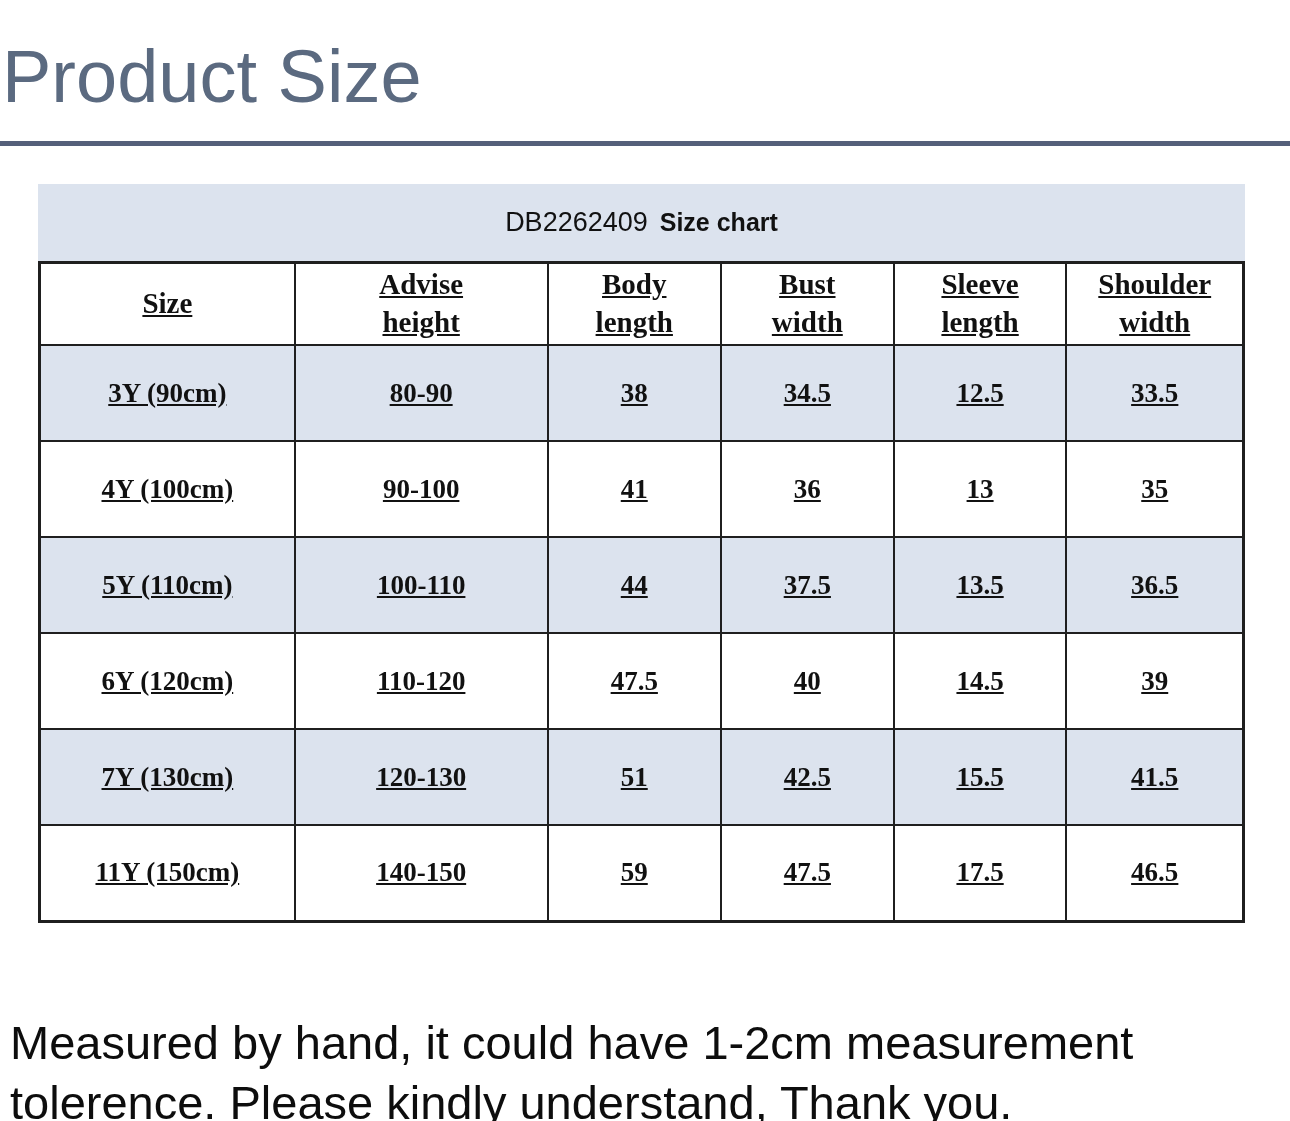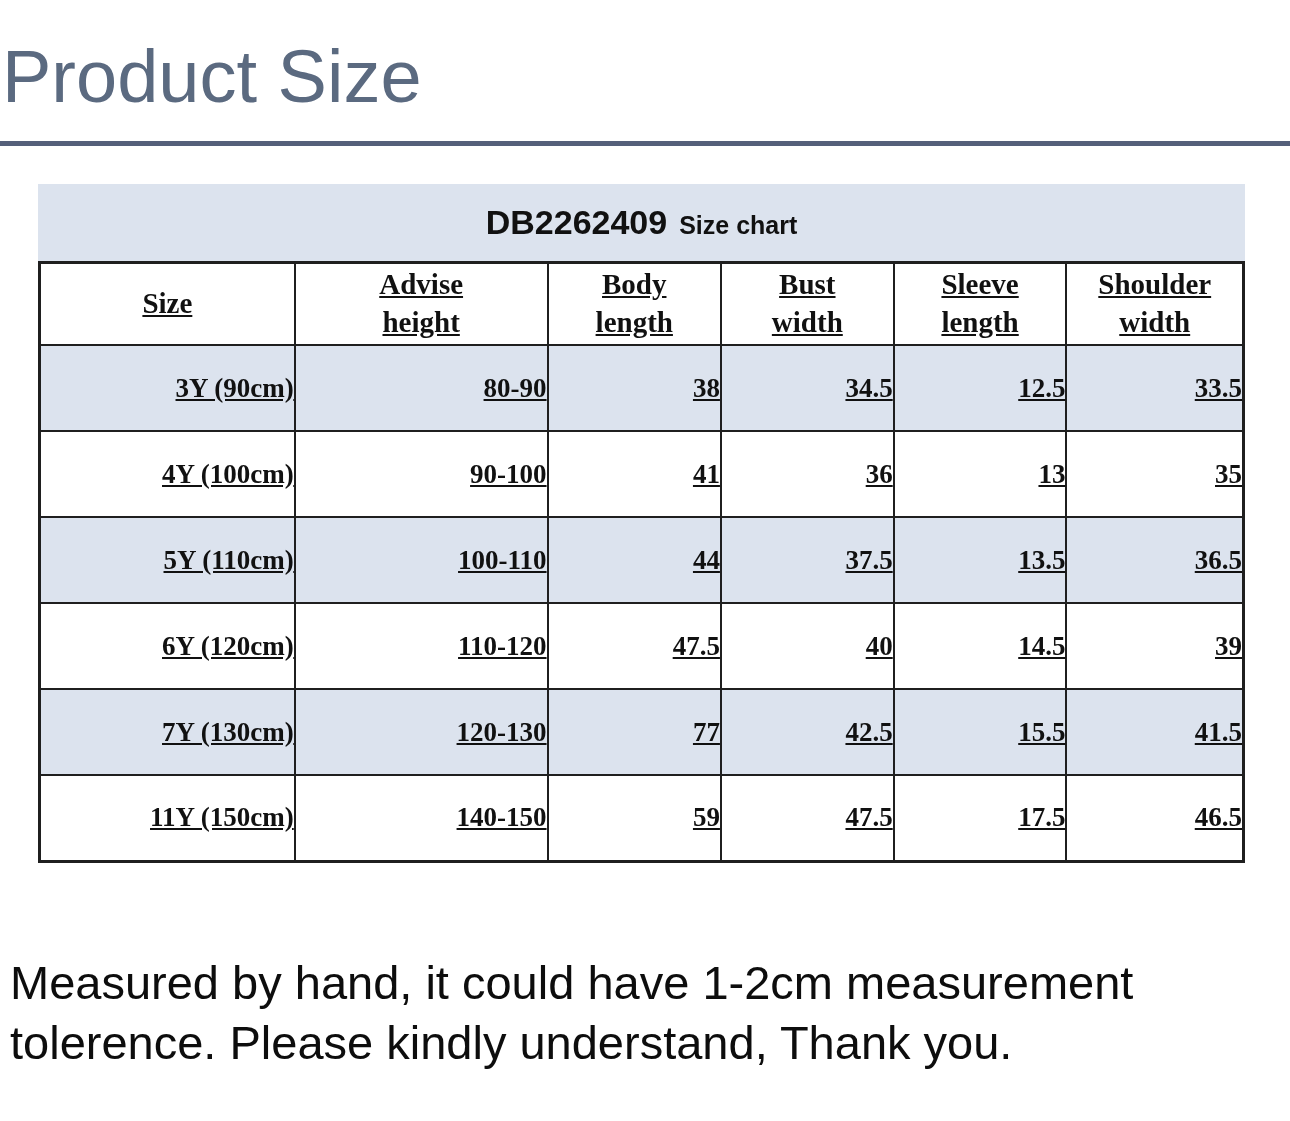--- a/index.html
+++ b/index.html
@@ -26,39 +26,39 @@
   }
   .chart-wrap{
     margin:38px 0 0 38px;width:1207px;
   }
   .chart-caption{
     height:77px;background:var(--shade);
     text-align:center;line-height:77px;
     color:var(--text);
     font-family:"Liberation Sans",sans-serif;
   }
-  .chart-caption .code{font-size:34px;font-weight:700;}
+  .chart-caption .code{font-size:27px;font-weight:400;}
   .chart-caption .cap-label{font-size:25px;font-weight:700;margin-left:12px;}
   table.size-table{
     width:100%;table-layout:fixed;border-collapse:collapse;
     border:3px solid var(--border);
     font-family:"Liberation Serif",serif;font-weight:700;color:var(--text);text-decoration:underline;
   }
   table.size-table th,
   table.size-table td{
     border:2px solid var(--border);
     text-align:center;vertical-align:middle;
     padding:0;
   }
   table.size-table thead th{
     height:83px;font-size:29px;line-height:1.3;
     white-space:pre-line;background:#ffffff;
   }
   table.size-table tbody td{
-    height:86px;font-size:27px;text-align:right;
+    height:96px;font-size:27px;
   }
   table.size-table tbody tr:nth-child(odd){background:var(--shade);}
   table.size-table tbody tr:nth-child(even){background:#ffffff;}
   col.c0{width:21.2%;}
   col.c1{width:21.0%;}
   col.c2{width:14.4%;}
   col.c3{width:14.35%;}
   col.c4{width:14.35%;}
   col.c5{width:14.7%;}
   .measure-note{
@@ -136,21 +136,21 @@
             <td>6Y (120cm)</td>
             <td>110-120</td>
             <td>47.5</td>
             <td>40</td>
             <td>14.5</td>
             <td>39</td>
           </tr>
           <tr>
             <td>7Y (130cm)</td>
             <td>120-130</td>
-            <td>77</td>
+            <td>51</td>
             <td>42.5</td>
             <td>15.5</td>
             <td>41.5</td>
           </tr>
           <tr>
             <td>11Y (150cm)</td>
             <td>140-150</td>
             <td>59</td>
             <td>47.5</td>
             <td>17.5</td>

